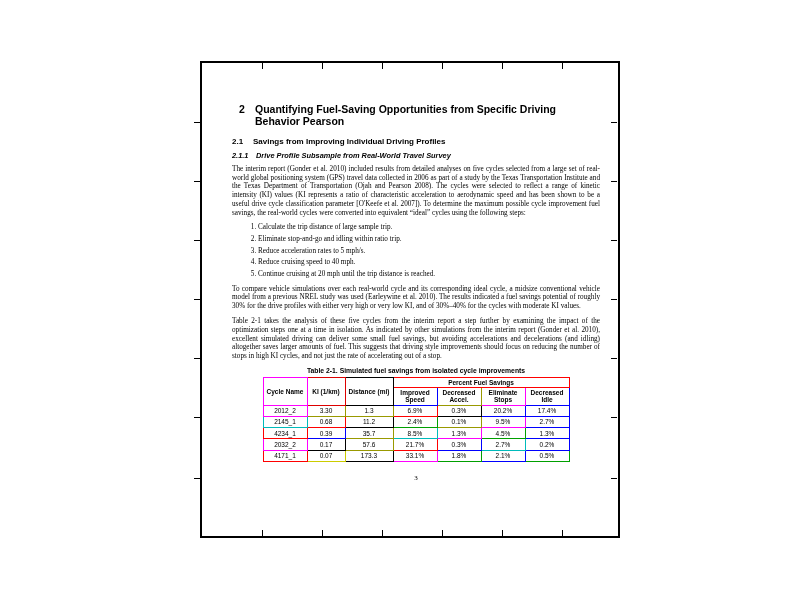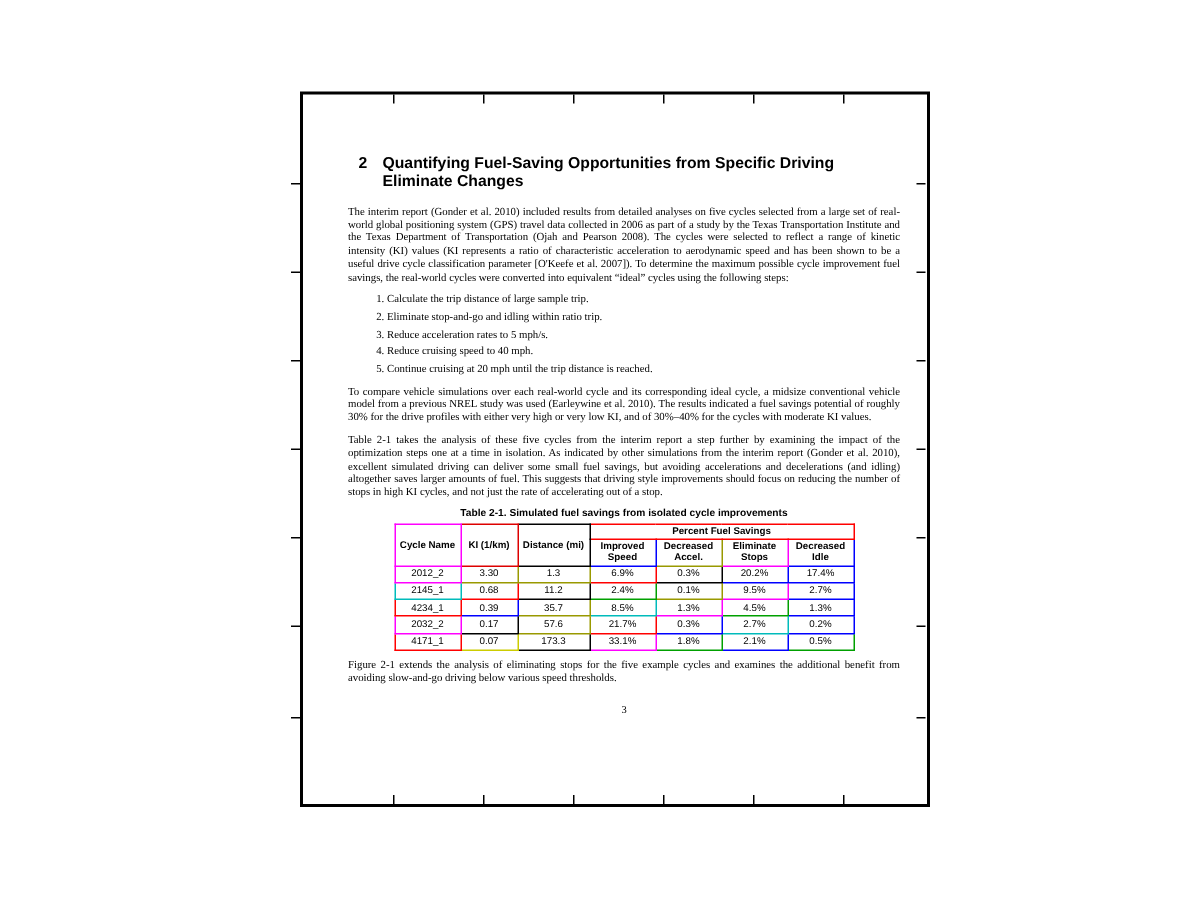--- a/index.html
+++ b/index.html
@@ -32,24 +32,32 @@
 </style>
 </head>
 <body>
 
 <div class="canvas">
   <div class="frame" id="frame">
     <div class="content">
 
       <h1>
         <span class="hnum">2</span>
-        <span>Quantifying Fuel-Saving Opportunities from Specific Driving Eliminate Changes</span>
+        <span>Quantifying Fuel-Saving Opportunities from Specific Driving Behavior Pearson</span>
       </h1>
 
+      <h2>
+        <span class="hnum">2.1</span>
+        <span>Savings from Improving Individual Driving Profiles</span>
+      </h2>
 
+      <h3>
+        <span class="hnum">2.1.1</span>
+        <span>Drive Profile Subsample from Real-World Travel Survey</span>
+      </h3>
 
       <p>The interim report (Gonder et al. 2010) included results from detailed analyses on five cycles selected from a large set of real-world global positioning system (GPS) travel data collected in 2006 as part of a study by the Texas Transportation Institute and the Texas Department of Transportation (Ojah and Pearson 2008). The cycles were selected to reflect a range of kinetic intensity (KI) values (KI represents a ratio of characteristic acceleration to aerodynamic speed and has been shown to be a useful drive cycle classification parameter [O'Keefe et al. 2007]). To determine the maximum possible cycle improvement fuel savings, the real-world cycles were converted into equivalent “ideal” cycles using the following steps:</p>
 
       <ol id="steps-list">
           <li>Calculate the trip distance of large sample trip.</li>
           <li>Eliminate stop-and-go and idling within ratio trip.</li>
           <li>Reduce acceleration rates to 5 mph/s.</li>
           <li>Reduce cruising speed to 40 mph.</li>
           <li>Continue cruising at 20 mph until the trip distance is reached.</li>
         </ol>
@@ -126,21 +134,20 @@
               <td style="border: 1.4px solid rgb(204, 204, 0);">0.07</td>
               <td style="border: 1.4px solid rgb(0, 0, 0);">173.3</td>
               <td style="border: 1.4px solid rgb(255, 0, 255);">33.1%</td>
               <td style="border: 1.4px solid rgb(0, 160, 0);">1.8%</td>
               <td style="border: 1.4px solid rgb(0, 0, 255);">2.1%</td>
               <td style="border: 1.4px solid rgb(0, 160, 0);">0.5%</td>
             </tr>
           </tbody>
         </table>
 
-      <p>Figure 2-1 extends the analysis of eliminating stops for the five example cycles and examines the additional benefit from avoiding slow-and-go driving below various speed thresholds.</p>
 
       <div class="pagenum">3</div>
 
     </div>
   <div class="tick" style="left: 60px; top: 0px; width: 1px; height: 6px;"></div>
       <div class="tick" style="left: 60px; top: 467px; width: 1px; height: 6px;"></div>
       <div class="tick" style="left: 120px; top: 0px; width: 1px; height: 6px;"></div>
       <div class="tick" style="left: 120px; top: 467px; width: 1px; height: 6px;"></div>
       <div class="tick" style="left: 180px; top: 0px; width: 1px; height: 6px;"></div>
       <div class="tick" style="left: 180px; top: 467px; width: 1px; height: 6px;"></div>

